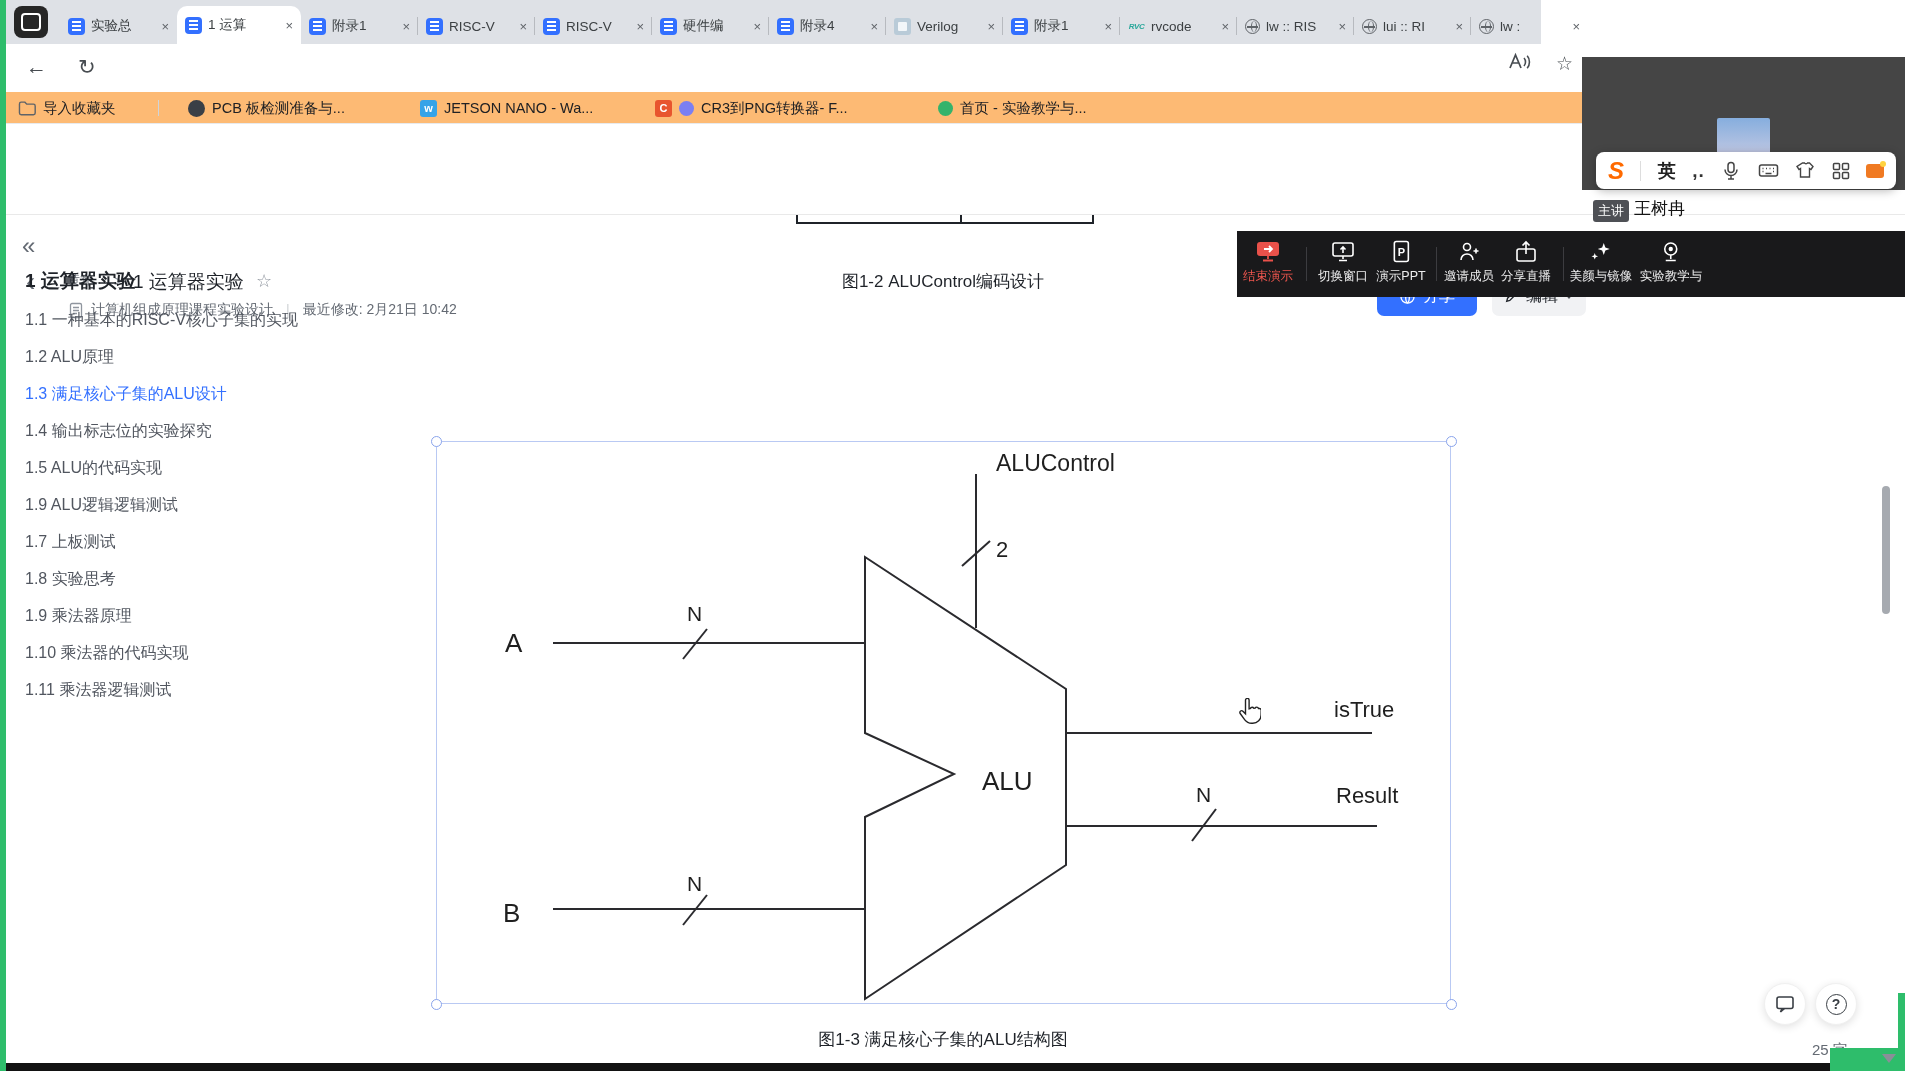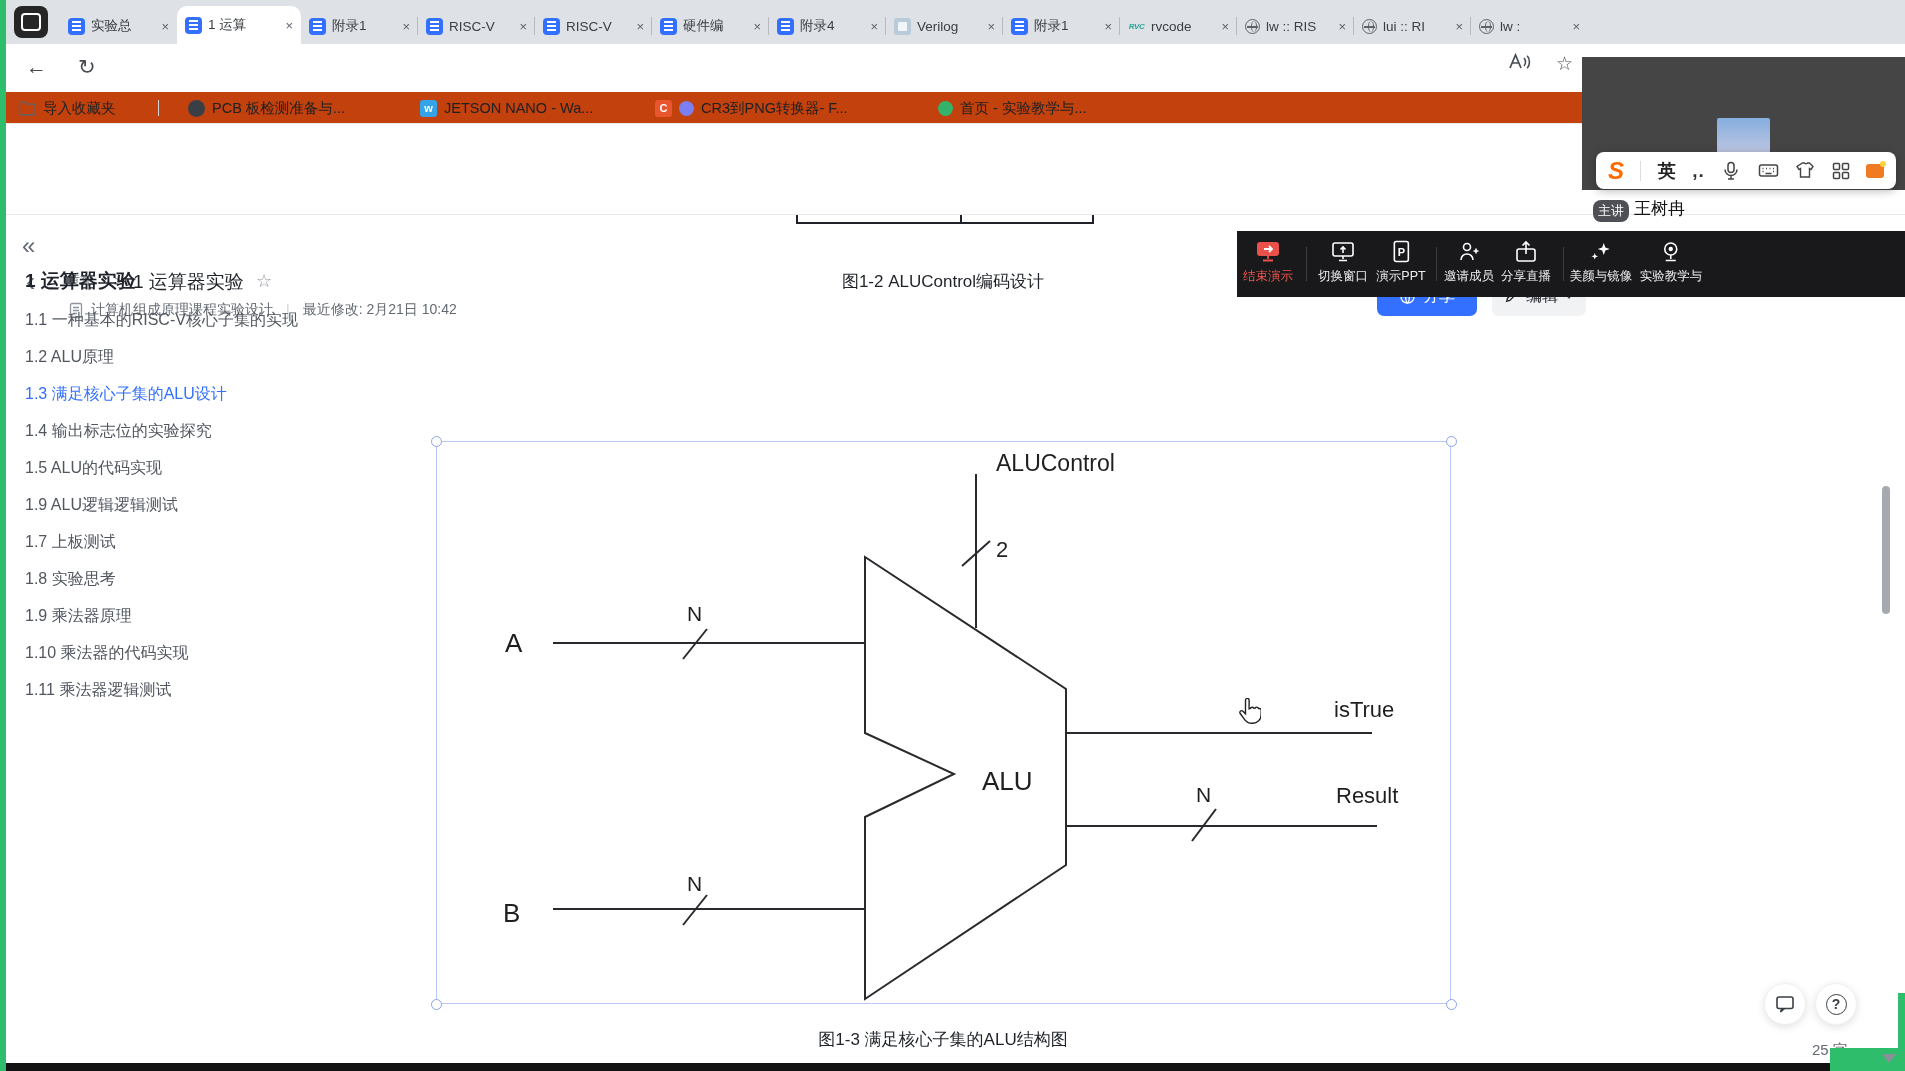--- a/index.html
+++ b/index.html
@@ -1,21 +1,21 @@
 <!DOCTYPE html>
 <html><head>
 <meta charset="utf-8">
 <style>
   html,body{margin:0;padding:0;background:#fff}
   .screen{position:relative;width:1905px;height:1071px;overflow:hidden;background:#fff;
     font-family:"Liberation Sans","DejaVu Sans",sans-serif;color:#1f2329}
   .abs{position:absolute}
 
   
-  .tabbar{left:0;top:0;width:1905px;height:44px;background:#dee1e6;display:flex;align-items:flex-end;padding-left:12px;box-sizing:border-box}
+  .tabbar{left:0;top:0;width:1541px;height:44px;background:#dee1e6;display:flex;align-items:flex-end;padding-left:12px;box-sizing:border-box}
   .win-icon{width:34px;height:32px;background:#262626;border-radius:8px;margin:0 12px 6px 2px;position:relative;flex:none}
   .win-icon::after{content:"";position:absolute;inset:7px;border:2px solid #fff;border-radius:4px}
   .tab{position:relative;width:117px;height:36px;display:flex;align-items:center;gap:6px;padding:0 8px;box-sizing:border-box;color:#3c4043;font-size:13.5px;flex:none}
   .tab.active{background:#fff;border-radius:10px 10px 0 0;height:38px;width:124px}
   .tab:not(.active)+.tab:not(.active)::before{content:"";position:absolute;left:-1px;top:9px;width:1px;height:18px;background:#b7babf}
   .tab-title{flex:1;white-space:nowrap;overflow:hidden}
   .tab-close{font-size:13px;color:#5f6368;flex:none}
   .fav{width:17px;height:17px;flex:none;display:flex;align-items:center;justify-content:center;position:relative}
   .fav-doc{background:#3370ff;border-radius:4px}
   .fav-doc::before{content:"";width:9px;height:2px;background:#fff;box-shadow:0 4px 0 #fff,0 8px 0 #fff;margin-top:-8px}
@@ -26,21 +26,21 @@
   .fav-app{background:#b9cbd8;border-radius:3px}
   .fav-app::after{content:"";position:absolute;inset:4px;background:#f2f6f9;border-radius:1px}
 
   .navbar{left:0;top:44px;width:1905px;height:48px;background:#fff}
   .nav-btn{position:absolute;top:10px;font-size:21px;color:#474c51;line-height:26px}
   .urlbar{position:absolute;left:98px;top:50px;width:1480px;height:36px;border:1px solid #d0d4d9;border-radius:18px;box-sizing:border-box;display:flex;align-items:center;padding:0 16px;gap:8px;background:#fff}
   .url-text{font-size:15px;white-space:nowrap;overflow:hidden}
   .u-dim{color:#757a80}.u-host{color:#202124;font-weight:bold}
   .url-right{position:absolute;top:8px;display:flex;align-items:center}
 
-  .bookmarks{left:0;top:92px;width:1700px;height:32px;background:#c2410c;border-bottom:1px solid #e8eaed;box-sizing:border-box}
+  .bookmarks{left:0;top:92px;width:1700px;height:32px;background:#fdba74;border-bottom:1px solid #e8eaed;box-sizing:border-box}
   .bm{position:absolute;top:4px;height:24px;display:flex;align-items:center;gap:7px;font-size:14.5px;color:#202124;white-space:nowrap}
   .bm-divider{position:absolute;left:158px;top:8px;width:1px;height:16px;background:#d0d4d9}
   .bm-avatar{width:17px;height:17px;border-radius:50%;background:#3a3f46}
   .bm-sq{width:17px;height:17px;border-radius:3px;color:#fff;font-size:11px;font-weight:bold;display:flex;align-items:center;justify-content:center}
   .bm-blue{background:#35a3e8}.bm-orange{background:#e8552e}
   .bm-dot{width:15px;height:15px;border-radius:50%}
   .bm-purple{background:#7b7ff2}.bm-green{background:#35b36b}
 
   
   .docheader{left:0;top:124px;width:1905px;height:91px;background:#fff;border-bottom:1px solid #e9e9e9;box-sizing:border-box}
@@ -85,21 +85,21 @@
   .mp-thumb::after{content:"";position:absolute;right:8px;top:6px;width:14px;height:10px;border:1.5px solid #8a9096}
   .mp-title{position:absolute;left:100px;top:8px;font-size:15px;color:#fff}
   .mp-timer{position:absolute;left:100px;top:30px;font-size:15px;color:#fff}
   .signal{position:absolute;left:234px;top:14px;display:flex;align-items:flex-end;gap:2px}
   .signal i{display:block;width:3px;background:#fff;border-radius:1px}
   .mp-net{position:absolute;left:256px;top:12px;font-size:14px;color:#fff}
   .mp-video{left:1582px;top:57px;width:323px;height:133px;background:#454545;z-index:40;overflow:hidden}
   .mp-photo{position:absolute;left:135px;top:61px;width:53px;height:70px;border-radius:2px;
     background:linear-gradient(180deg,#86aede 0%,#b8c4e2 45%,#d7b8c8 68%,#a88ea8 100%)}
   .mp-footer{left:1582px;top:190px;width:323px;height:40px;z-index:40}
-  .mp-badge{position:absolute;left:11px;top:10px;padding:2px 5px;background:#4e5055;color:#fff;font-size:13px;border-radius:8px}
+  .mp-badge{position:absolute;left:11px;top:10px;padding:2px 5px;background:#4e5055;color:#fff;font-size:13px;border-radius:3px}
   .mp-name{position:absolute;left:52px;top:7px;font-size:17px;color:#141414}
 
   .ime{left:1596px;top:152px;width:300px;height:37px;background:#fff;border-radius:8px;box-shadow:0 2px 10px rgba(0,0,0,.28);z-index:45;display:flex;align-items:center;justify-content:space-between;padding:0 12px;box-sizing:border-box}
   .ime .s-logo{color:#ff6a00;font-weight:bold;font-style:italic;font-size:24px}
   .ime-div{width:1px;height:20px;background:#ddd}
   .ime-lang{font-size:18px;font-weight:600;color:#222}
   .ime-comma{font-size:19px;font-weight:bold;color:#333;letter-spacing:1px}
   .ime-tool{width:18px;height:14px;background:#f07a22;border-radius:3px;position:relative}
   .ime-tool::after{content:"";position:absolute;right:-2px;top:-3px;width:6px;height:6px;border-radius:50%;background:#ffd23f}
 

